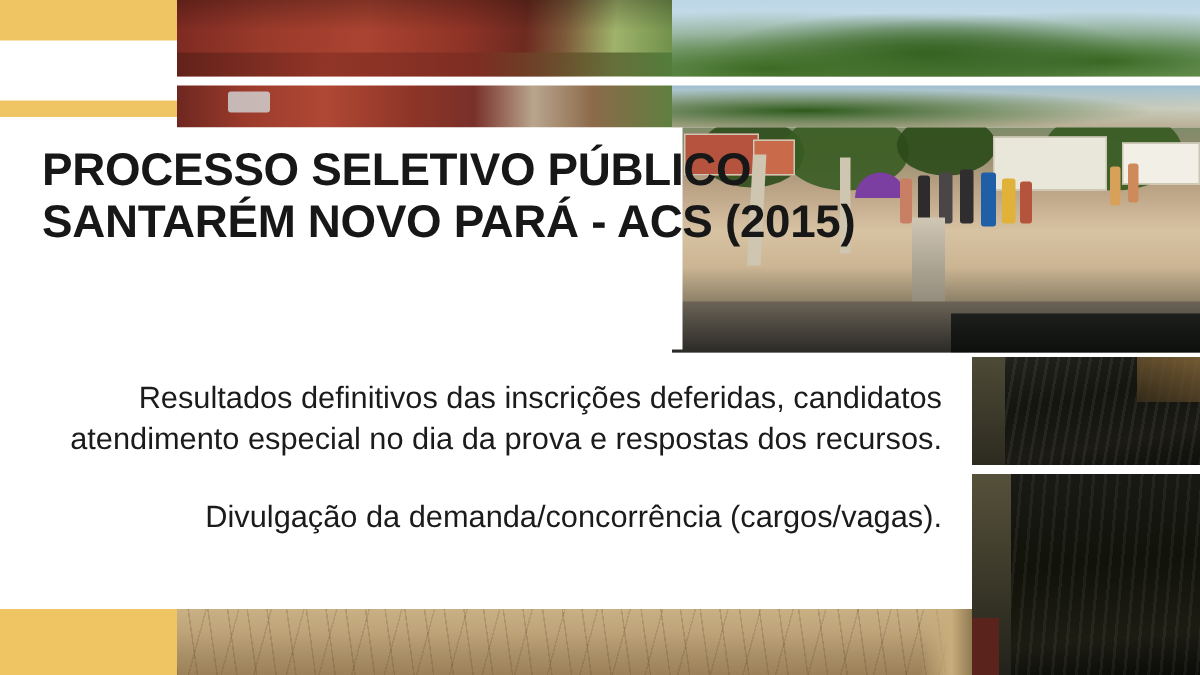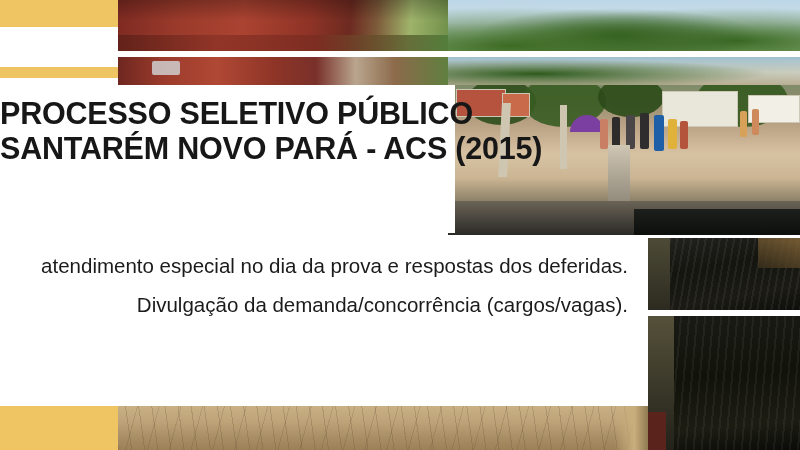--- a/index.html
+++ b/index.html
@@ -135,29 +135,29 @@
   .panel{position:absolute;background:#ffffff;}
   .panel-title{left:0;top:85px;width:455px;height:148px;}
   .panel-body{left:0;top:240px;width:632px;height:166px;}
 
   .title-text{
     position:absolute;left:0;top:96px;width:462px;
     font-size:30.5px;font-weight:bold;line-height:1.155;
     letter-spacing:-0.2px;color:#171717;
     text-align:right;white-space:nowrap;
   }
-  .title-text .ln{display:block;}
+  .title-text .ln{display:block;padding-left:28px;}
 
   .body-text{
     position:absolute;left:0;top:252px;width:628px;
     font-size:20.5px;line-height:1.33;color:#1b1b1b;
     text-align:right;white-space:nowrap;
   }
   .body-text .para{display:block;}
-  .body-text .para + .para{margin-top:12px;}
+  .body-text .para + .para{margin-top:24px;}
   .body-text .ln{display:block;}
 </style>
 </head>
 <body>
 
 <div id="canvas">
 
   <div class="photo ph-building-top"></div>
   <div class="photo ph-building-bot"></div>
   <div class="photo ph-street-top"></div>
@@ -200,20 +200,21 @@
   <div class="panel panel-title"></div>
   <div class="panel panel-body"></div>
 
   <div class="title-text">
     <span class="ln">PROCESSO SELETIVO PÚBLICO</span>
     <span class="ln">SANTARÉM NOVO PARÁ - ACS (2015)</span>
   </div>
 
   <div class="body-text">
     <span class="para">
-      <span class="ln">atendimento especial no dia da prova e respostas dos deferidas.</span>
+      <span class="ln">Resultados definitivos das inscrições deferidas, candidatos</span>
+      <span class="ln">atendimento especial no dia da prova e respostas dos recursos.</span>
     </span>
     <span class="para">
       <span class="ln">Divulgação da demanda/concorrência (cargos/vagas).</span>
     </span>
   </div>
 
 </div>
 
 </body></html>

